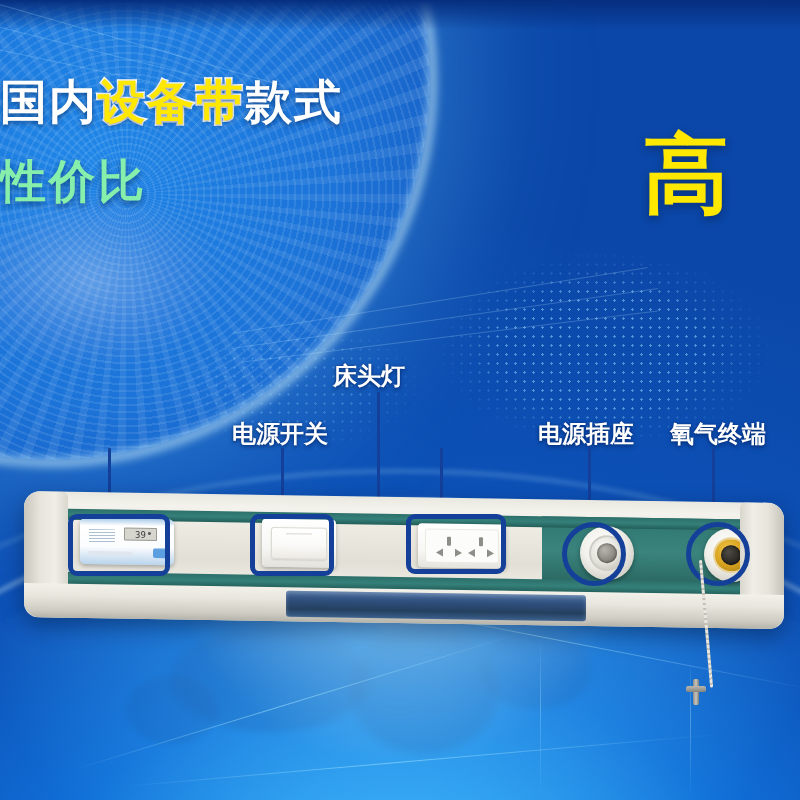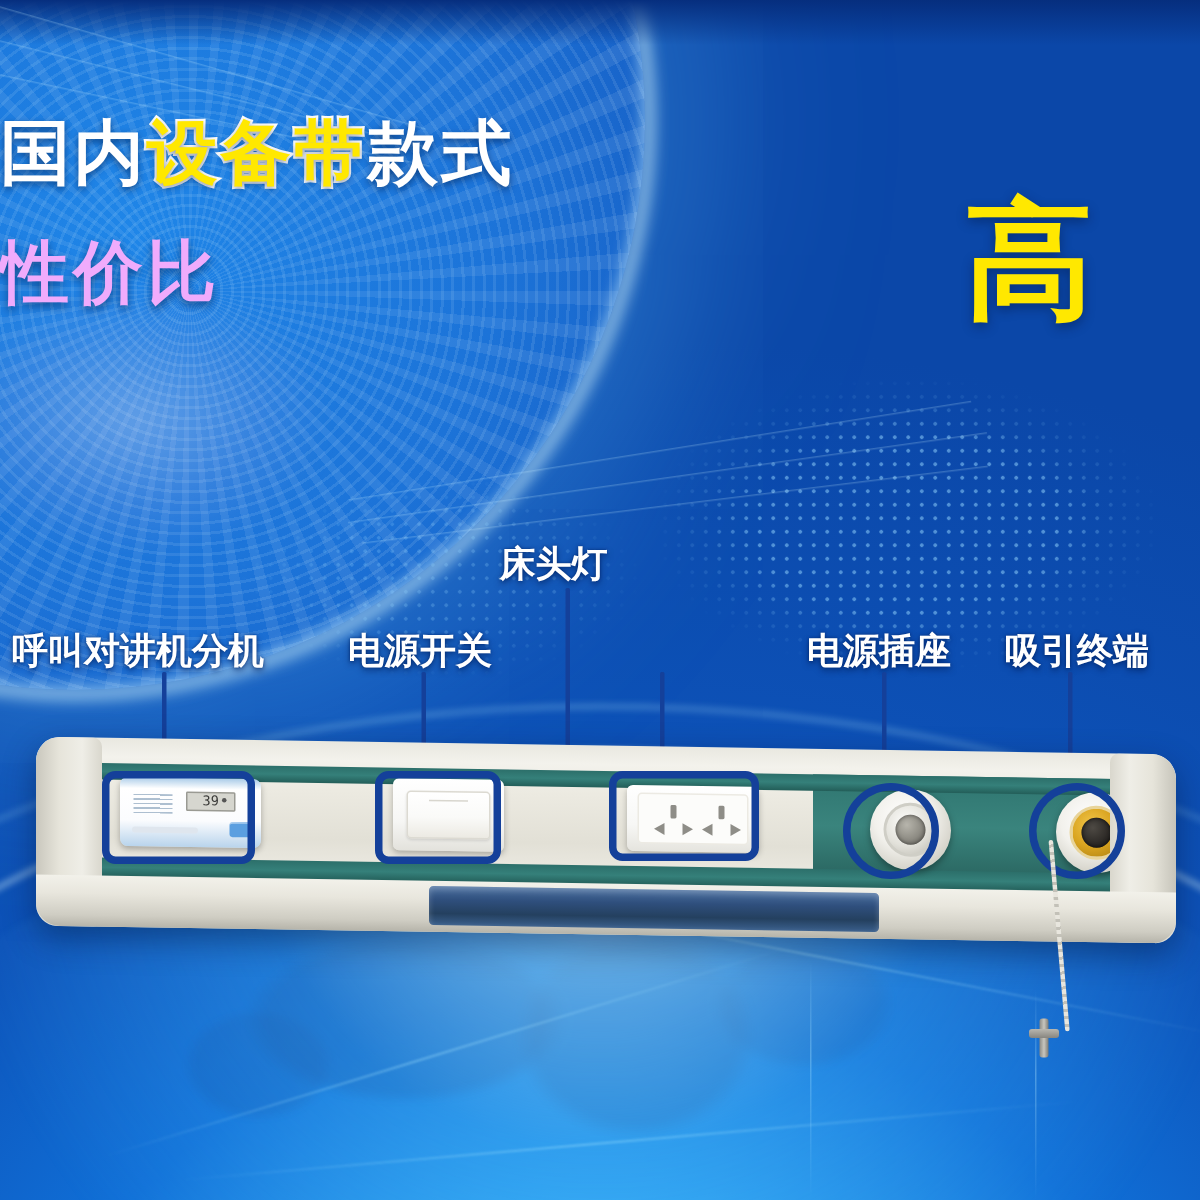--- a/index.html
+++ b/index.html
@@ -100,21 +100,21 @@
   }
   .hl-row1 .w{color:#ffffff;text-shadow:0 2px 5px rgba(0,25,70,.55);}
   .hl-row1 .y{
     color:#ffe800;
     -webkit-text-stroke:3px #ffffff;paint-order:stroke fill;
     text-shadow:0 2px 5px rgba(0,25,70,.45);
   }
   .hl-row2{margin-top:22px;position:relative;height:82px;}
   .hl-sub{
     position:absolute;left:0;right:0;top:4px;
-    font-size:46px;font-weight:bold;color:#f0abfc;letter-spacing:3px;
+    font-size:46px;font-weight:bold;color:#86efac;letter-spacing:3px;
     text-shadow:0 3px 6px rgba(0,25,70,.55);
   }
   .hl-big{
     position:absolute;left:643px;top:-16px;
     font-size:86px;font-weight:bold;color:#ffe800;line-height:1;
     text-shadow:0 3px 8px rgba(0,20,60,.45);
   }
 
   
   .callout{
@@ -265,25 +265,24 @@
   <div class="headline">
     <div class="hl-row1">
       <span class="w">国内</span><span class="y">设备带</span><span class="w">款式</span>
     </div>
     <div class="hl-row2">
       <div class="hl-sub">性价比</div>
       <div class="hl-big">高</div>
     </div>
   </div>
 
-  <div class="callout" style="left:8px;top:418px;">呼叫对讲机分机</div>
   <div class="callout" style="left:232px;top:418px;">电源开关</div>
   <div class="callout" style="left:333px;top:360px;">床头灯</div>
   <div class="callout" style="left:538px;top:418px;">电源插座</div>
-  <div class="callout" style="left:670px;top:418px;">吸引终端</div>
+  <div class="callout" style="left:670px;top:418px;">氧气终端</div>
 
   <div class="leader" style="left:108px;top:448px;height:76px;"></div>
   <div class="leader" style="left:281px;top:448px;height:76px;"></div>
   <div class="leader" style="left:377px;top:392px;height:220px;"></div>
   <div class="leader" style="left:440px;top:448px;height:78px;"></div>
   <div class="leader" style="left:588px;top:448px;height:82px;"></div>
   <div class="leader" style="left:712px;top:448px;height:82px;"></div>
 
   <div id="panel">
     <div class="panel-body"></div>

